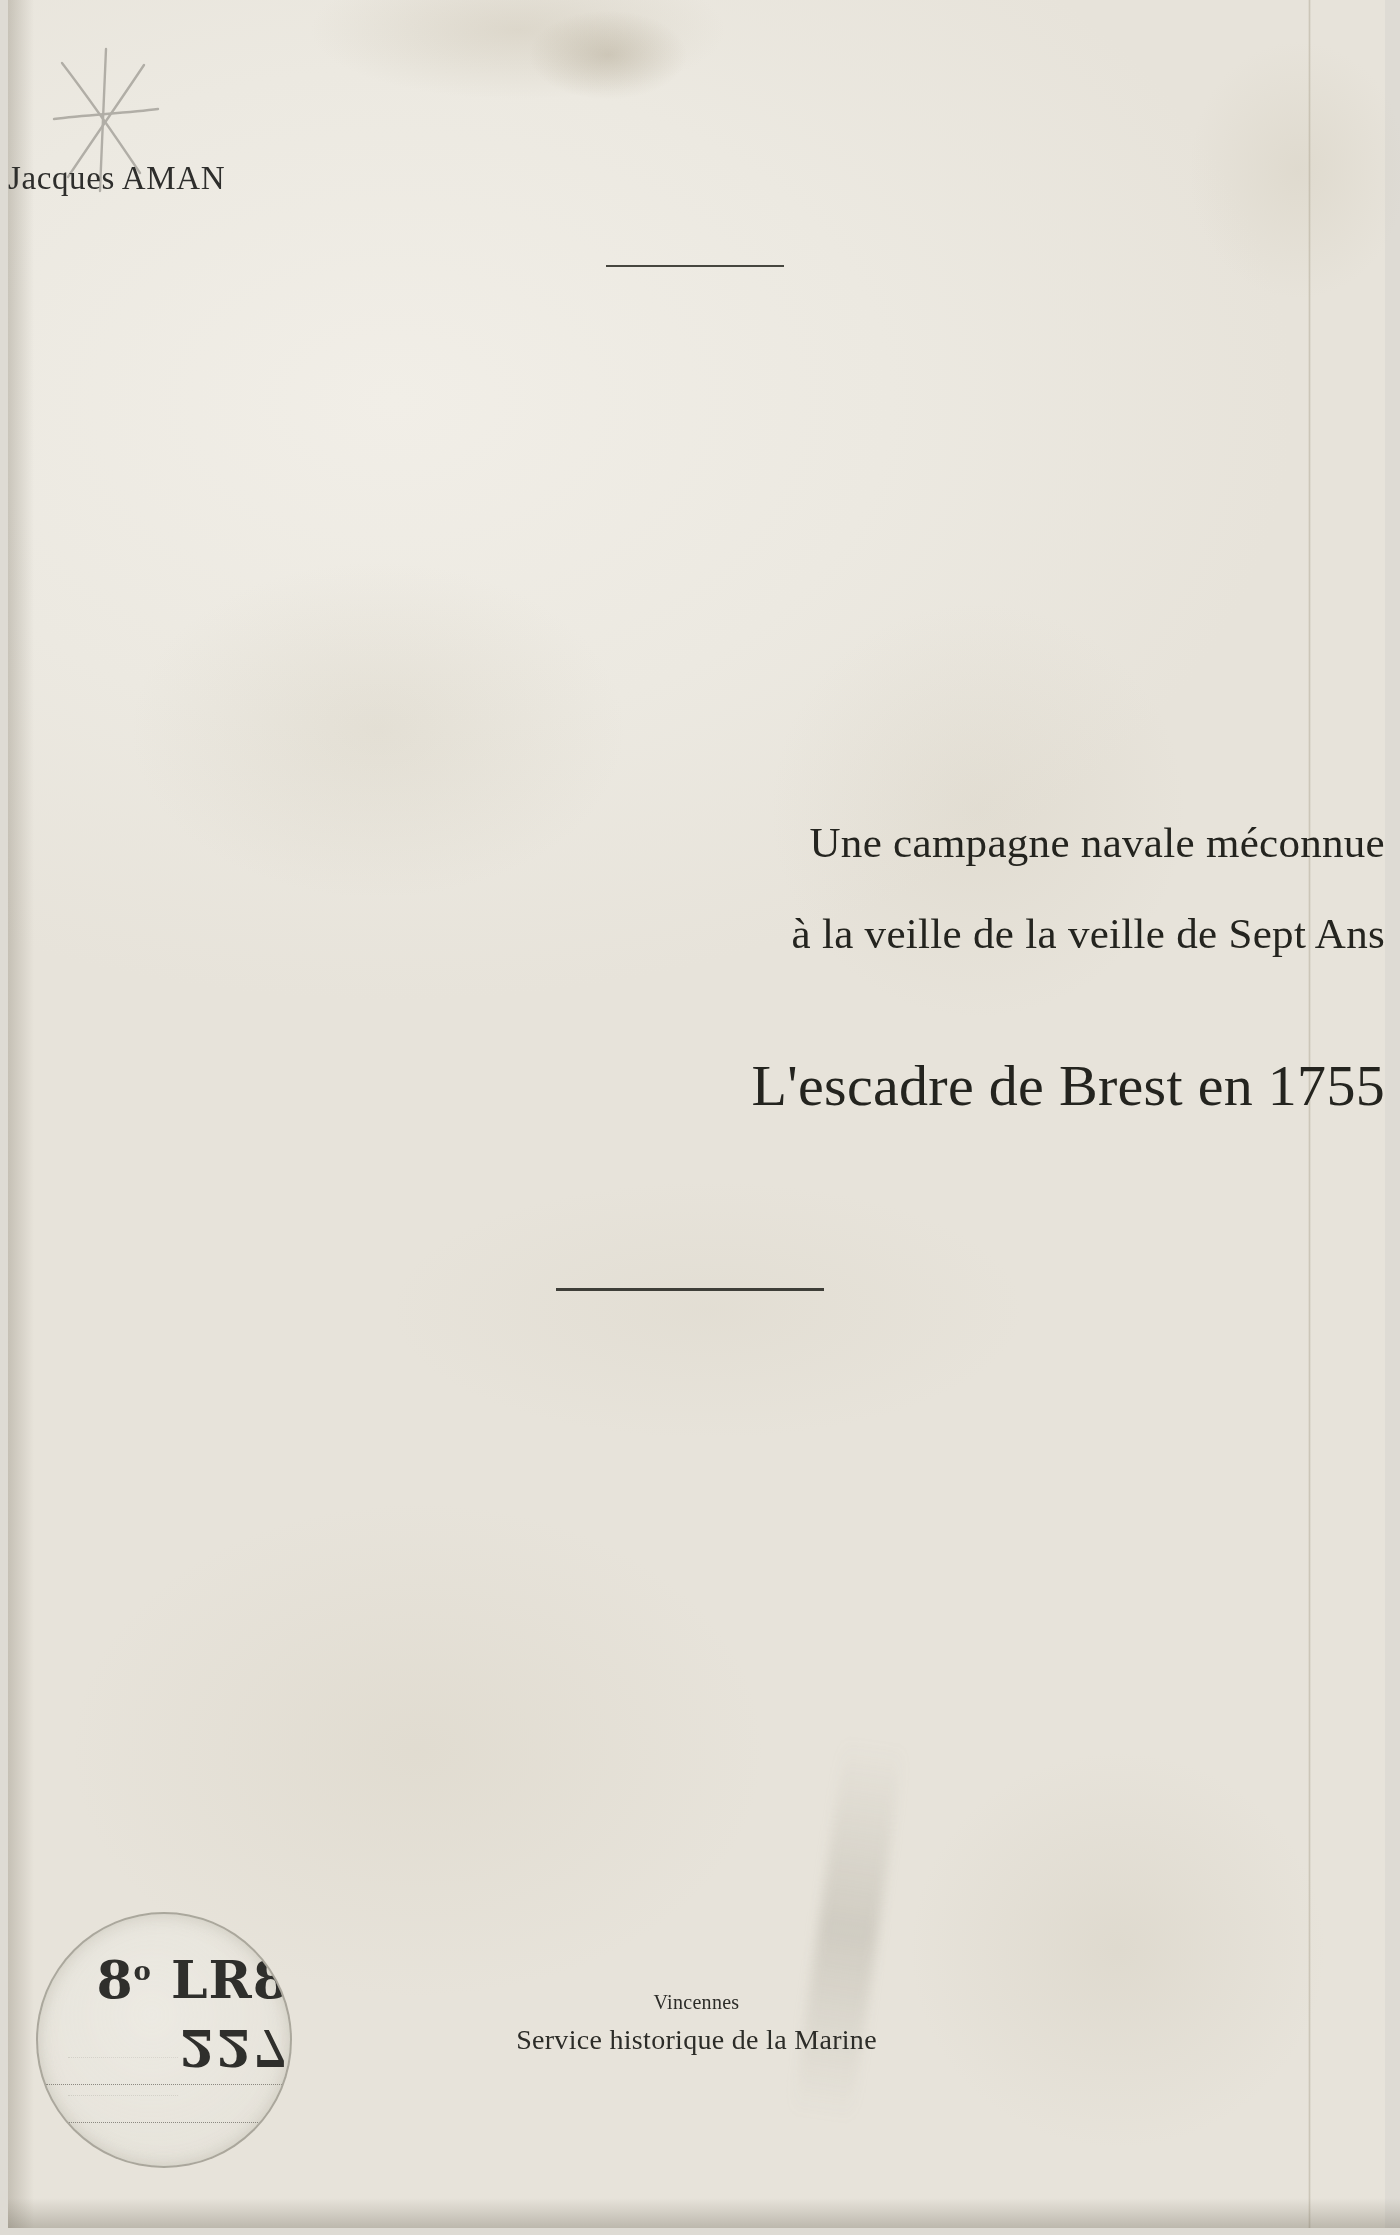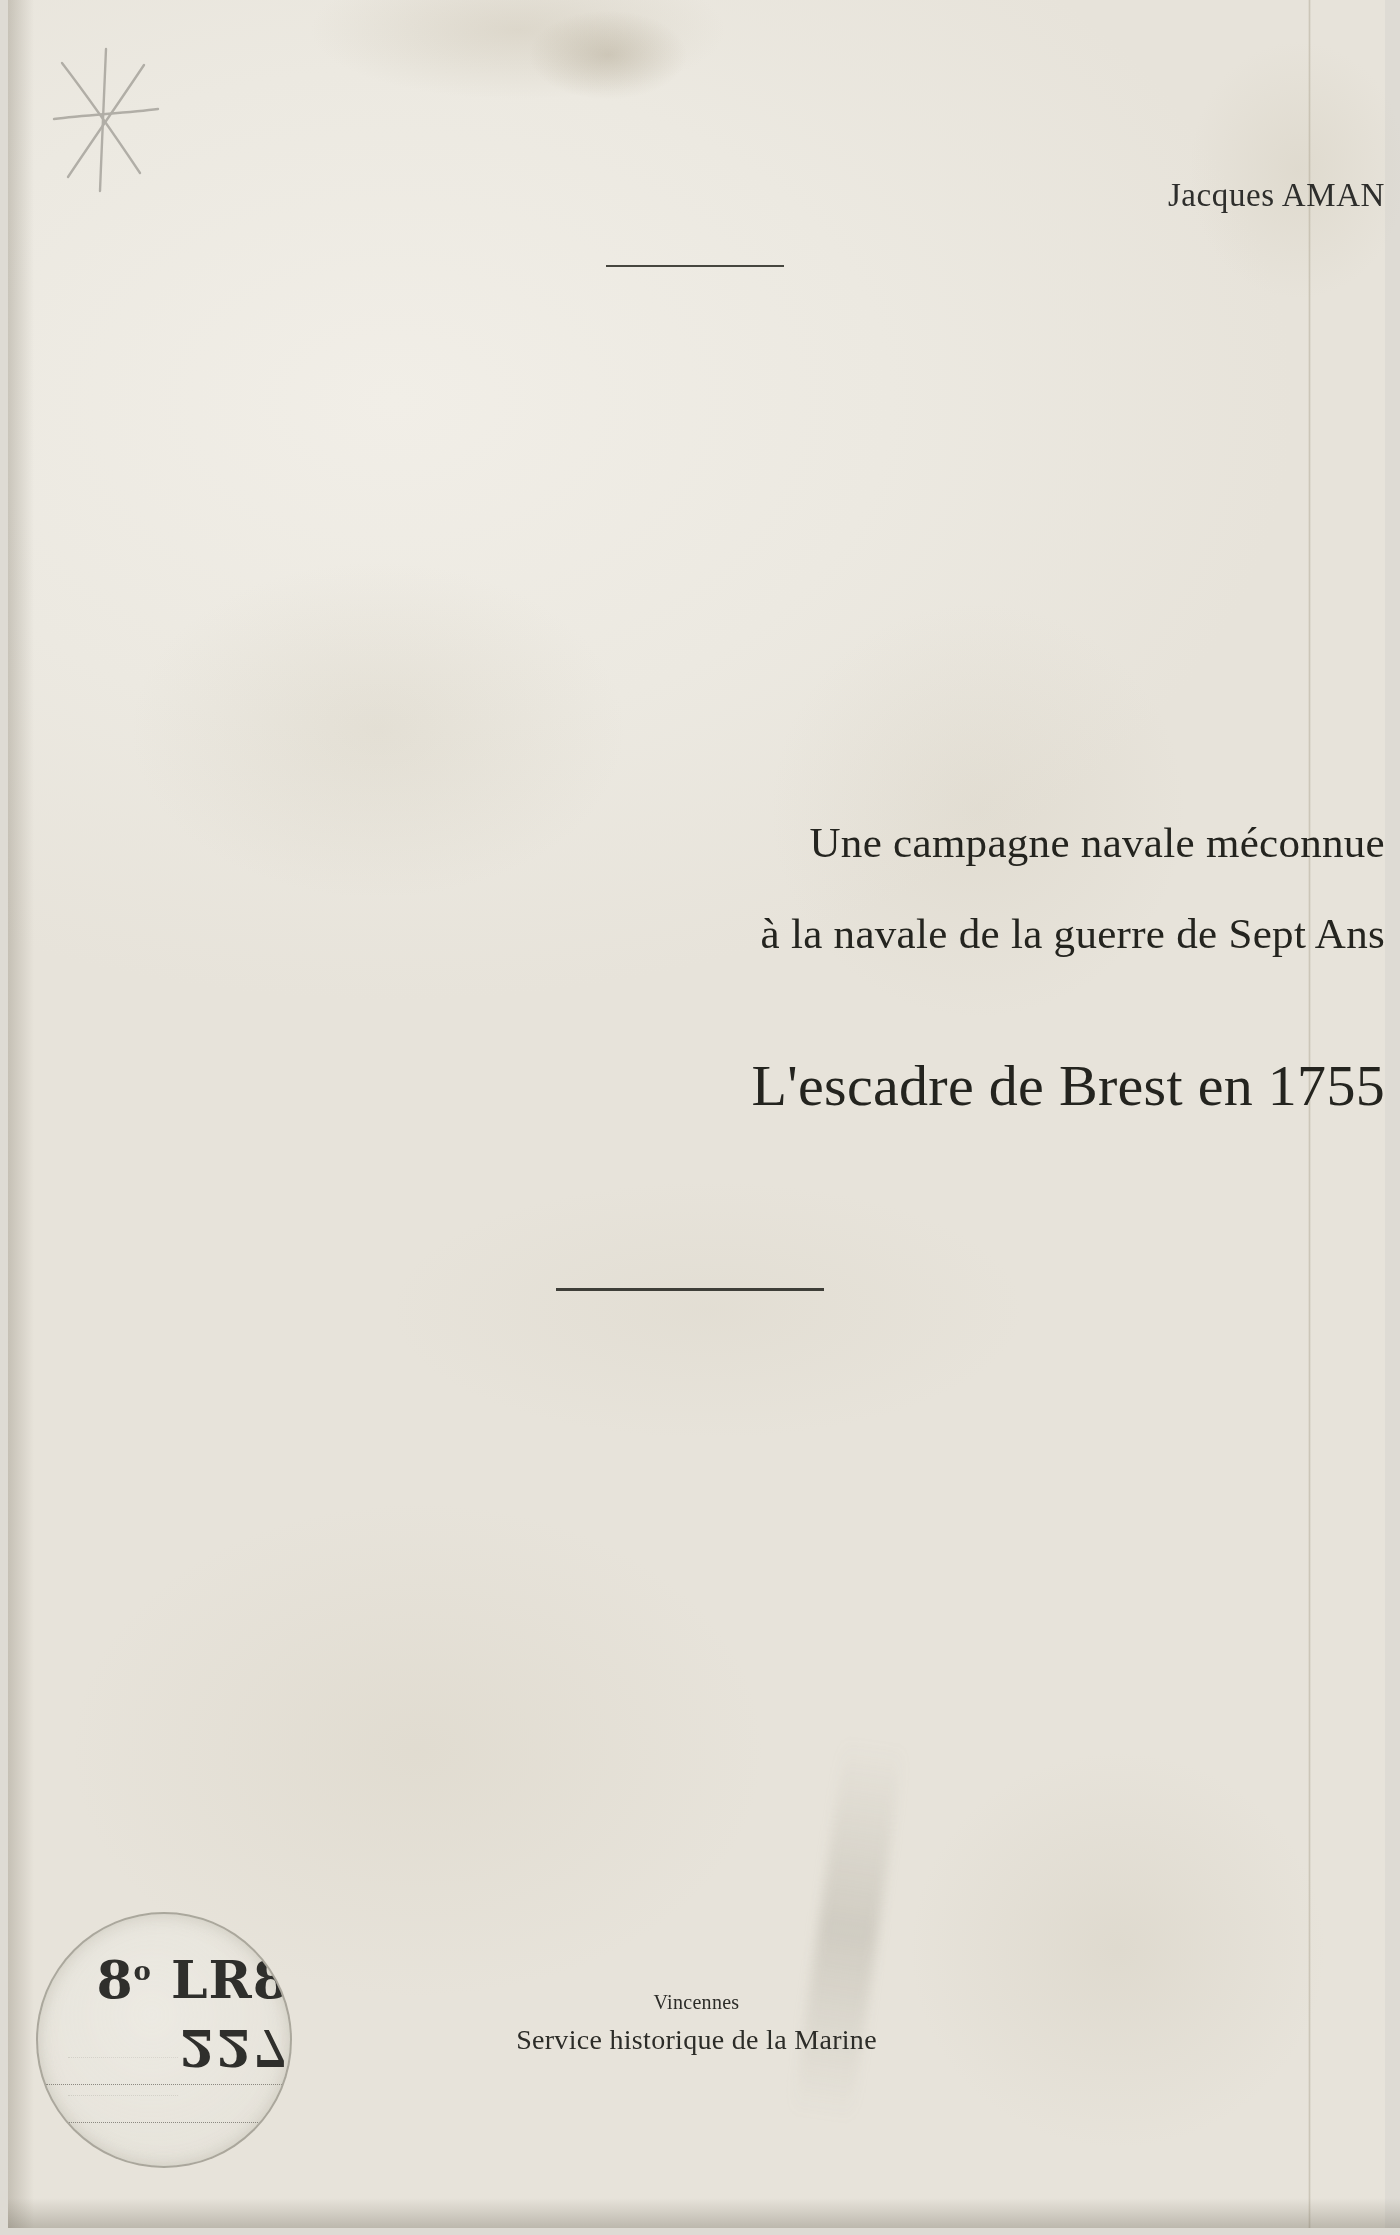--- a/index.html
+++ b/index.html
@@ -65,22 +65,22 @@
     position: absolute;
     left: 40px; top: 45px;
     width: 130px; height: 150px;
     opacity: 0.62;
   }
 
   
   .author {
     position: absolute;
     left: 0; right: 0;
-    top: 177px;
-    text-align: right;
+    top: 160px;
+    text-align: left;
     font-size: 33px;
     letter-spacing: 0.6px;
     color: #2e2e2c;
   }
   .rule-top {
     position: absolute;
     left: 598px;
     top: 265px;
     width: 178px;
     height: 2px;
@@ -213,21 +213,21 @@
         <path d="M6 74 C38 70, 78 68, 110 64"></path>
         <path d="M58 4 C56 44, 54 96, 52 146"></path>
       </g>
     </svg>
 
     <div class="author">Jacques AMAN</div>
     <div class="rule-top"></div>
 
     <div class="title-block">
       <div class="title-line">Une campagne navale méconnue</div>
-      <div class="title-line">à la navale de la guerre de Sept Ans</div>
+      <div class="title-line">à la veille de la veille de Sept Ans</div>
       <div class="subtitle-line">L'escadre de Brest en 1755</div>
     </div>
 
     <div class="rule-bottom"></div>
 
     <div class="imprint">
       <div class="city">Vincennes</div>
       <div class="org">Service historique de la Marine</div>
     </div>
 

